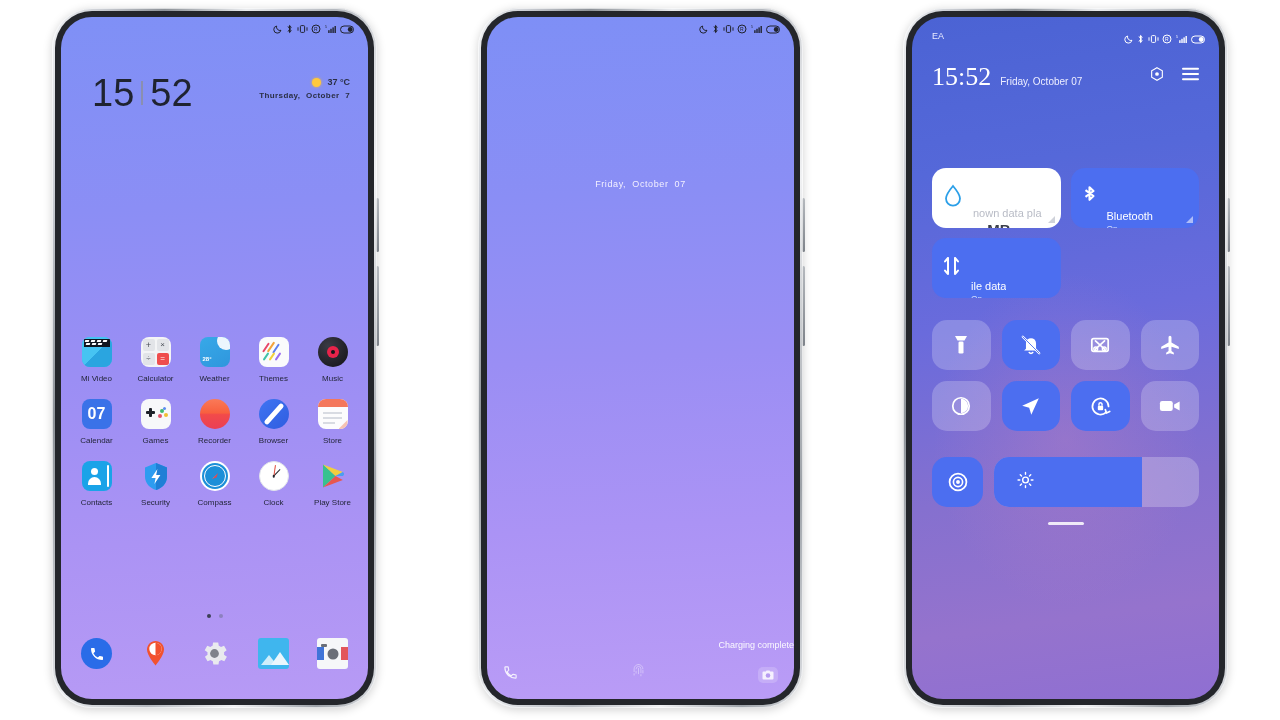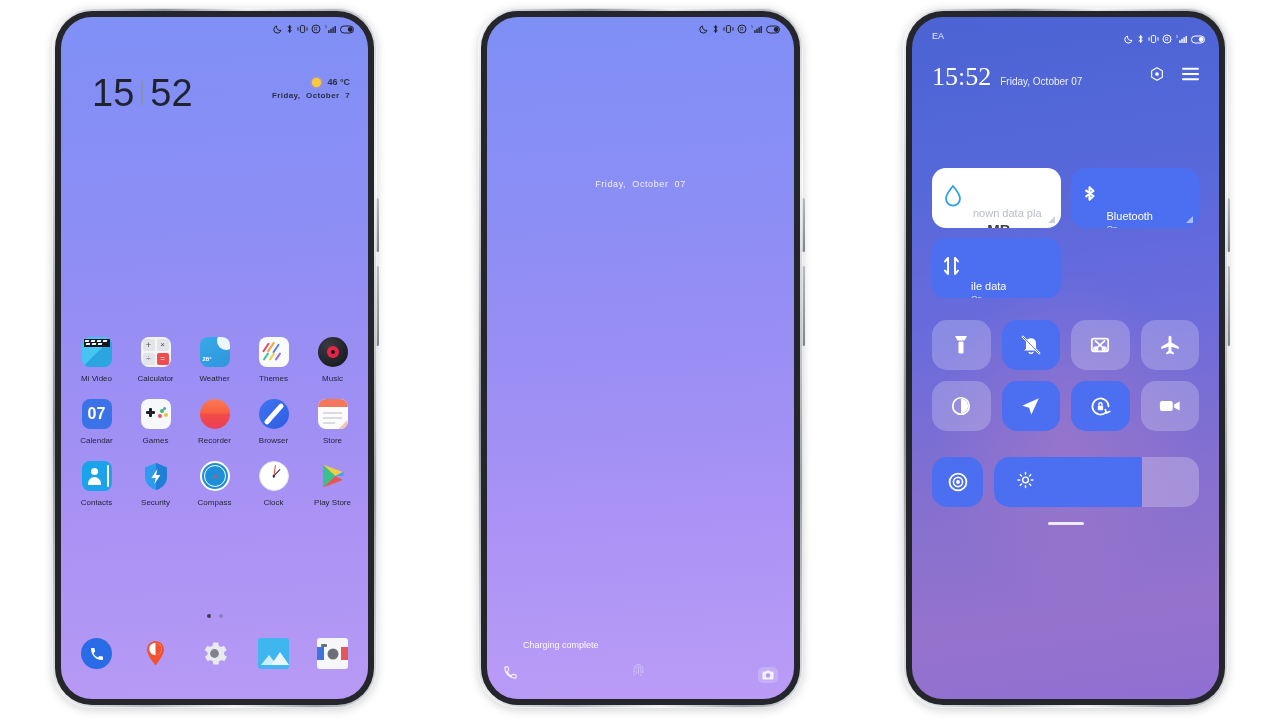--- a/index.html
+++ b/index.html
@@ -89,21 +89,21 @@
 
   .dock { position:absolute; left:0; right:0; bottom:30px; display:flex; justify-content:space-around; padding:0 6px; }
   .dock .app-ico { width:31px; height:31px; }
 
   
   .lock-clock { position:absolute; left:0; right:0; top:104px; text-align:center;
     color:#fff; font-size:31px; font-weight:300; letter-spacing:1px; }
   .lock-clock .c { margin:0 5px; font-weight:300; }
   .lock-date { position:absolute; left:0; right:0; top:162px; text-align:center;
     color:#f3f0ff; font-size:9px; letter-spacing:.6px; word-spacing:3px; }
-  .charging { position:absolute; left:0; right:0; bottom:49px; text-align:left;
+  .charging { position:absolute; left:0; right:0; bottom:49px; text-align:right;
     color:#ffffff; font-size:9px; opacity:.95;padding-left:36px; }
   .lock-bottom { position:absolute; left:0; right:0; bottom:12px; display:flex;
     justify-content:space-between; align-items:center; padding:0 16px; }
   .lk-btn { color:#fff; opacity:.85; }
   .fp { opacity:.42; }
 
   
   .cc-carrier { position:absolute; left:20px; top:14px; font-size:9px; color:#e7e9ff; }
   .cc-header { position:absolute; left:0; right:0; top:48px; display:flex; align-items:flex-end; padding:0 20px; }
   .cc-time { font-size:26px; color:#fff; font-weight:300; line-height:.95; letter-spacing:0;font-family:Liberation Serif, serif; }
@@ -189,23 +189,23 @@
 
       <div class="clock-home">
         <span>15</span>
         <span class="sep"></span>
         <span>52</span>
       </div>
 
       <div class="weather-widget">
         <div class="wx-row1">
           <span class="wx-sun"></span>
-          <span>46 °C</span>
-        </div>
-        <div class="wx-row2">Friday,  October   7</div>
+          <span>37 °C</span>
+        </div>
+        <div class="wx-row2">Thursday,  October   7</div>
       </div>
 
       <div class="apps-grid">
 
         <div class="app-row">
           <div class="app">
             <div class="app-ico" style="background:#3bb8ef;">
               <div style="position:absolute;inset:0;background:linear-gradient(135deg,#46c4f2 50%,#2aa5e0 50%);"></div>
               <div style="position:absolute;top:2px;left:2px;right:2px;height:8px;background:#11161f;"></div>
               <div style="position:absolute;top:3px;left:3px;width:4px;height:2px;background:#fff;transform:skewX(-18deg);"></div>

